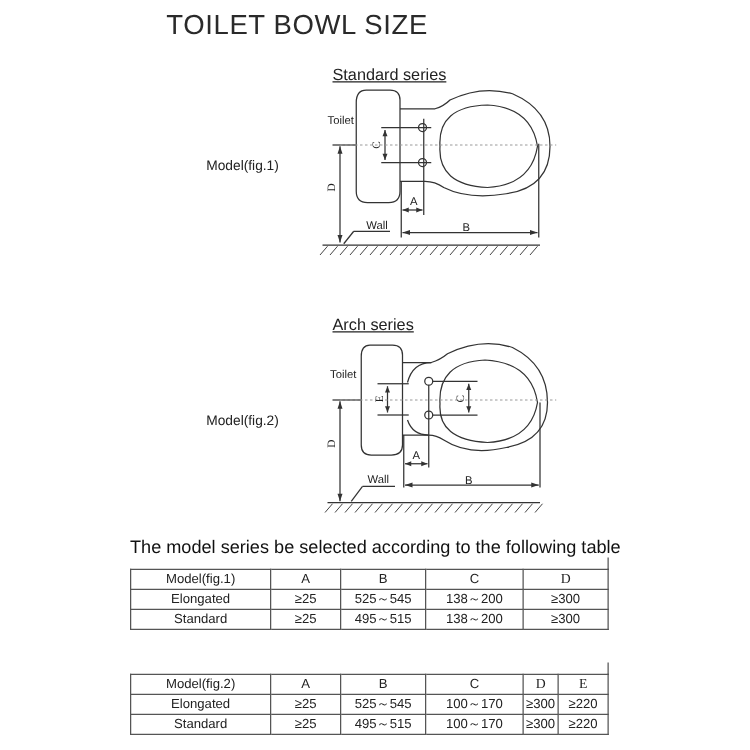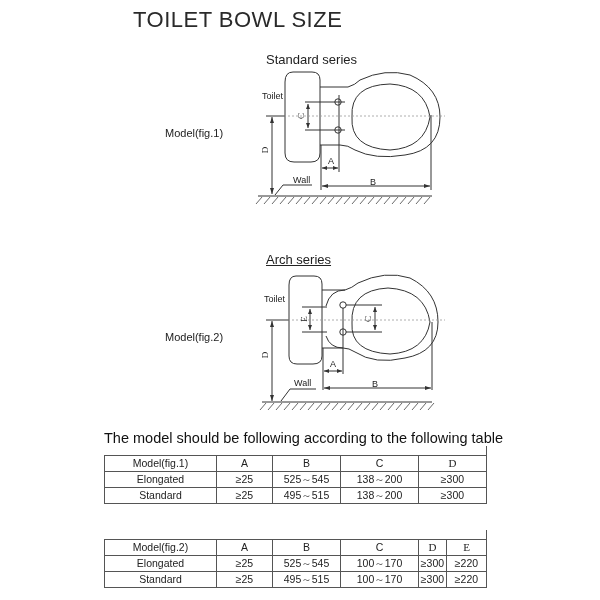--- a/index.html
+++ b/index.html
@@ -15,21 +15,21 @@
     table.spec { position: absolute; border-collapse: collapse; font-size: 10.5px; color: #222; }
     table.spec td { border: 1px solid #555; text-align: center; padding: 0; height: 15px; line-height: 15px; }
     table.spec td.serif { font-family: "Liberation Serif", "DejaVu Serif", serif; font-size: 11px; }
     .bracket { position: absolute; width: 1px; background: #555; }
   </style>
 </head>
 <body>
 
 <div class="abs title">TOILET BOWL SIZE</div>
 
-<div class="abs series-label" style="left:266px; top:52px;">Standard series</div>
+<div class="abs series-label" style="left:266px; top:52px;text-decoration:underline;">Standard series</div>
 <div class="abs model-label" style="left:165px; top:127px;">Model(fig.1)</div>
 
 <svg class="diag" width="600" height="600">
   <g fill="none" stroke="#333" stroke-width="1">
 
     <path d="M293,72 Q285,72 285,82 L285,153 Q285,162 294,162 L311,162 Q320,162 320,153 L320,80 Q320,72 312,72 Z"></path>
 
     <path d="M320,87 L348,87 Q355,85 360,80 Q385,68 410,75 Q440,88 440,117 Q440,150 405,155 Q375,160 355,150 Q348,145 340,145 L320,145"></path>
 
     <path d="M352,117 Q350,85 390,84 Q425,86 430,117 Q425,148 390,150 Q350,148 352,117 Z"></path>
@@ -190,21 +190,21 @@
   </g>
 </svg>
 <div class="abs diag-label" style="left:264px; top:294px;">Toilet</div>
 <div class="abs diag-label" style="left:294px; top:378px;">Wall</div>
 <div class="abs diag-label" style="left:330px; top:359px;">A</div>
 <div class="abs diag-label" style="left:372px; top:379px;">B</div>
 <div class="abs diag-label" style="left:365px; top:314px; transform:rotate(-90deg); font-family:'Liberation Serif',serif;">C</div>
 <div class="abs diag-label" style="left:301px; top:314px; transform:rotate(-90deg); font-family:'Liberation Serif',serif;">E</div>
 <div class="abs diag-label" style="left:262px; top:350px; transform:rotate(-90deg); font-family:'Liberation Serif',serif;">D</div>
 
-<div class="abs subtitle">The model should be following according to the following table</div>
+<div class="abs subtitle">The model series be selected according to the following table</div>
 
 <div class="bracket" style="left:486px; top:446px; height:10px;"></div>
 <table class="spec" style="left:104px; top:455px; width:383px;">
   <colgroup>
       <col style="width:112px">
       <col style="width:56px">
       <col style="width:68px">
       <col style="width:78px">
       <col style="width:68px">
     </colgroup>

